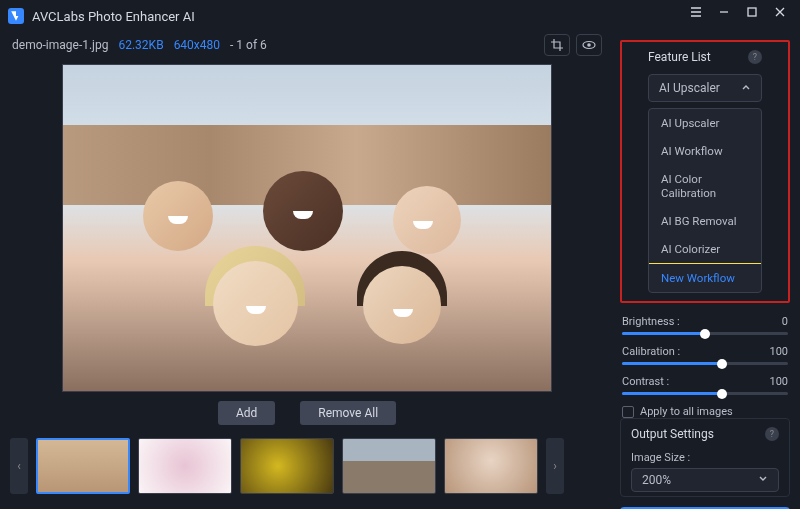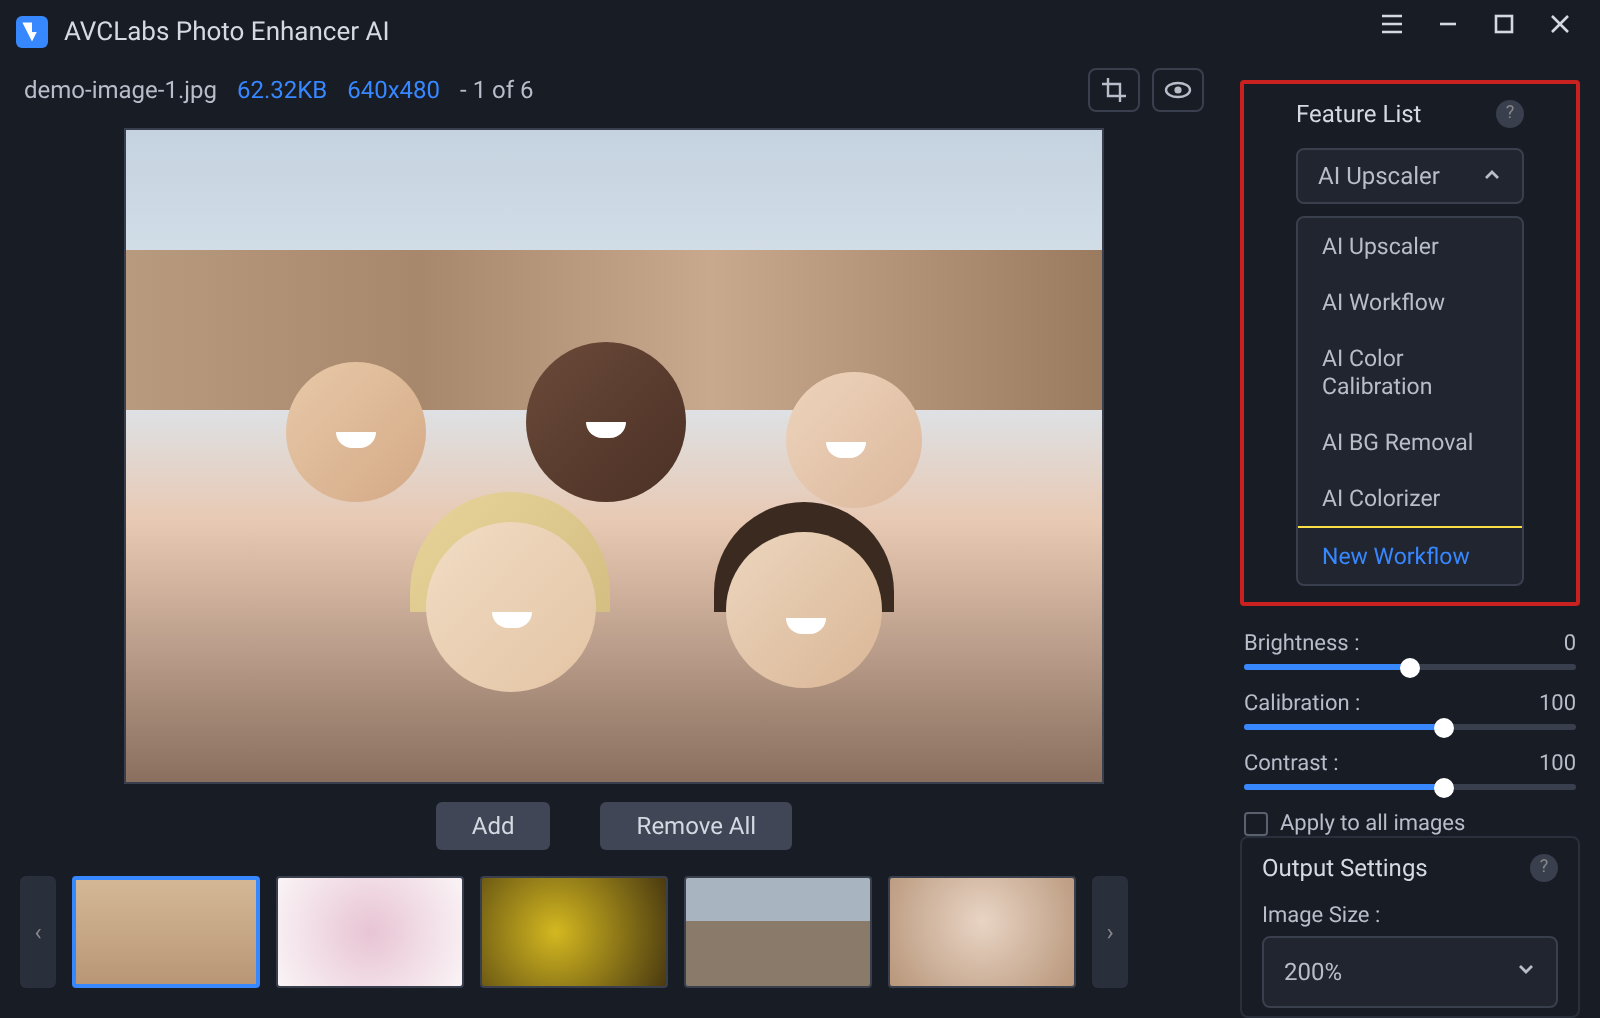--- a/index.html
+++ b/index.html
@@ -218,21 +218,21 @@
         <span>Apply to all images</span>
       </div>
     </div>
 
     <div class="output-panel">
       <div class="panel-header">
         <span class="panel-title">Output Settings</span>
         <span class="help-icon">?</span>
       </div>
       <div style="font-size:11px;margin-bottom:4px">Image Size :</div>
-      <div class="select" style="height:36px">
+      <div class="select" style="height:24px">
         <span>200%</span>
         <span><svg width="10" height="10" viewBox="0 0 10 10">
               <path d="M2 3l3 3 3-3" stroke="#b8bdc9" stroke-width="1.4" fill="none"></path>
             </svg></span>
       </div>
     </div>
 
     <button class="save-btn">Save All</button>
   </div>
 </div>

